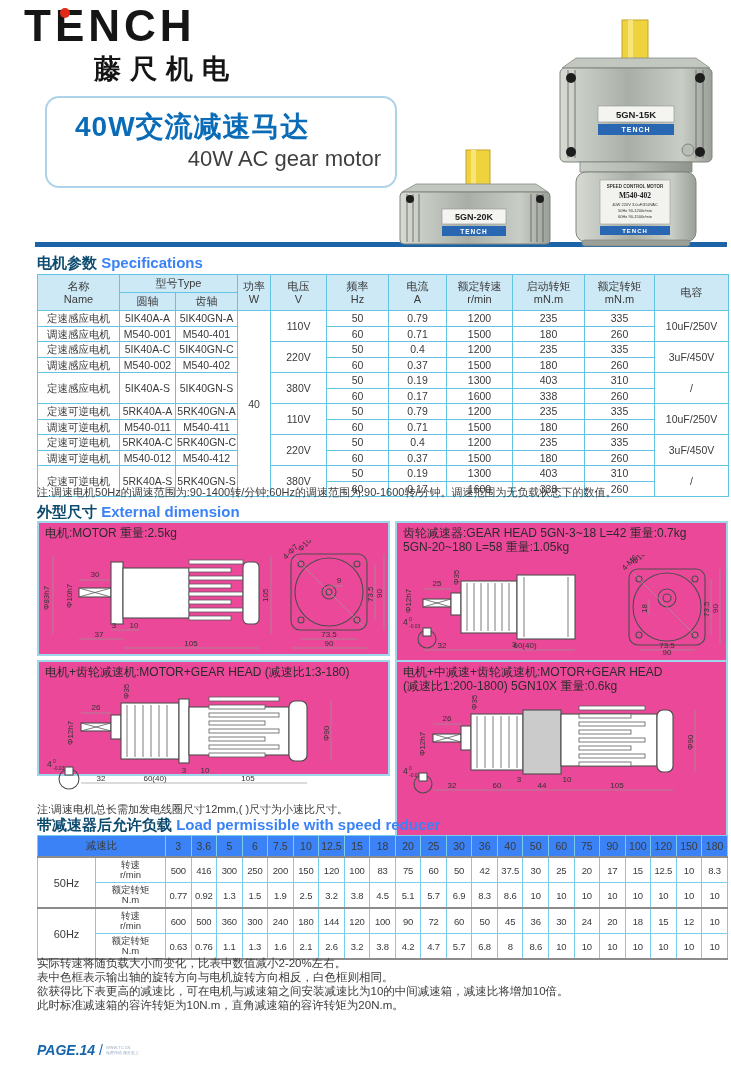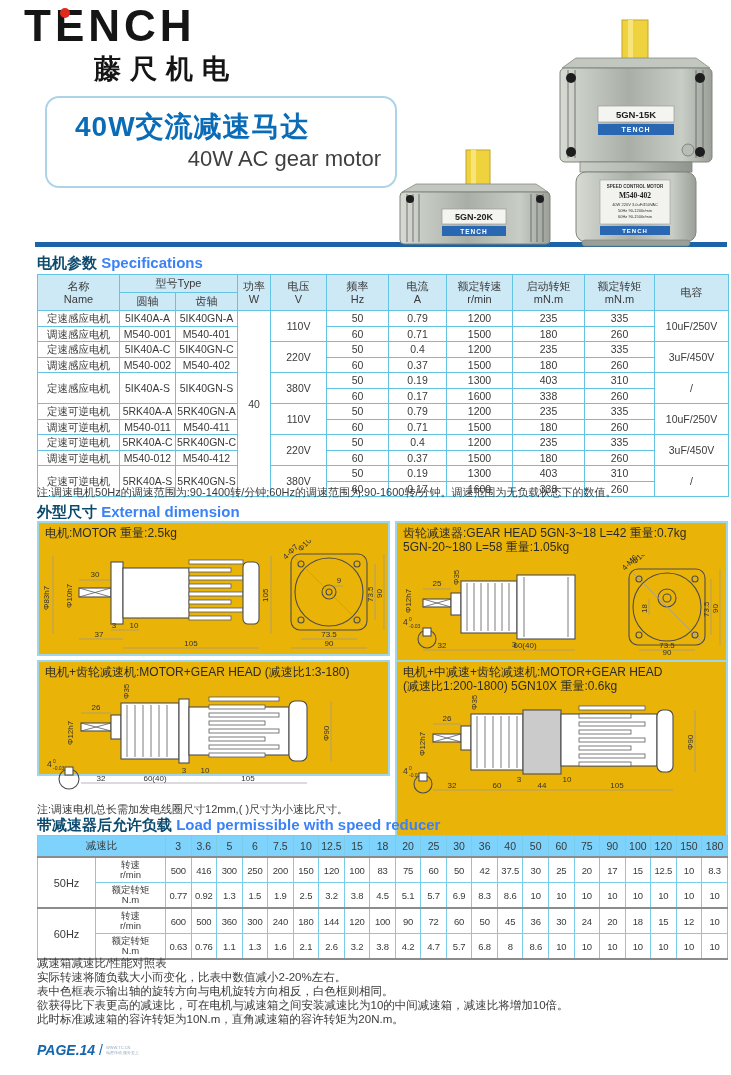--- a/index.html
+++ b/index.html
@@ -20,33 +20,33 @@
   .sec-title .zh{color:#0c4a6e;}
   .sec-title .en{color:#3b82f6;}
   
   table{border-collapse:collapse;table-layout:fixed;}
   .spec-table{position:absolute;left:37px;top:274px;width:691px;}
   .spec-table th,.spec-table td{border:1.5px solid #62c3e2;text-align:center;padding:0;color:#3a3a3a;}
   .spec-table th{background:#cde9f6;font-weight:normal;font-size:11px;line-height:13px;height:17px;}
   .spec-table td{font-size:10.5px;line-height:12px;height:14.5px;}
   .note{position:absolute;left:37px;font-size:11px;color:#3b3b3b;}
   
-  .panel{position:absolute;border:2px solid #9ed7ec;background:#eab308;box-sizing:border-box;}
+  .panel{position:absolute;border:2px solid #9ed7ec;background:#ec4899;box-sizing:border-box;}
   .panel-title{font-size:12px;color:#2b2b2b;padding:3px 6px 0 6px;line-height:1.2;}
   .outline{fill:none;stroke:#4d4d4d;stroke-width:1.1;}
   .outline-f{fill:#fff;stroke:#4d4d4d;stroke-width:1.1;}
   .fin{stroke:#5a5a5a;stroke-width:0.8;}
   .dimline{stroke:#999;stroke-width:0.7;}
   .dim{font-size:8px;fill:#333;}
   .dimb{font-size:8.5px;fill:#333;}
   .tiny{font-size:5px;fill:#333;}
   
   .load-table{position:absolute;left:37px;top:835px;width:691px;border-top:1.5px solid #79cde8;border-bottom:2px solid #8c8c8c;}
   .load-table th,.load-table td{border:1px solid #79cde8;text-align:center;padding:0;color:#3a3a3a;font-weight:normal;}
-  .load-table thead th{background:#7dd3fc;font-size:10.5px;height:20px;border-bottom:2px solid #8c8c8c;}
+  .load-table thead th{background:#3b82f6;font-size:10.5px;height:20px;border-bottom:2px solid #8c8c8c;}
   .load-table td{font-size:9.5px;height:24px;letter-spacing:-0.2px;}
   .load-table .rowlab{font-size:9.5px;line-height:10px;}
   .load-table .freq{font-size:11px;}
   .load-table tr.grp td,.load-table tr.grp th{border-top:2px solid #8c8c8c;}
   
   .bnotes{position:absolute;left:37px;top:957px;width:691px;font-size:11.5px;color:#3b3b3b;line-height:13.5px;}
   .bnotes div{margin-bottom:0.5px;}
   
   .footer{position:absolute;left:37px;top:1042px;display:flex;align-items:flex-start;}
   .page-num{color:#1565ad;font-style:italic;font-weight:bold;font-size:14px;}
@@ -674,21 +674,20 @@
           <td>10</td>
           <td>10</td>
           <td>10</td>
           <td>10</td>
           <td>10</td>
         </tr>
       </tbody>
   </table>
 
   <div class="bnotes" id="bnotes">
-      <div>减速箱减速比/性能对照表</div>
       <div>实际转速将随负载大小而变化，比表中数值减小2-20%左右。</div>
       <div>表中色框表示输出轴的旋转方向与电机旋转方向相反，白色框则相同。</div>
       <div>欲获得比下表更高的减速比，可在电机与减速箱之间安装减速比为10的中间减速箱，减速比将增加10倍。</div>
       <div>此时标准减速箱的容许转矩为10N.m，直角减速箱的容许转矩为20N.m。</div>
     </div>
 
   <div class="footer">
     <span class="page-num">PAGE.14</span>
     <span class="slash">/</span>
     <span class="fineprint">

